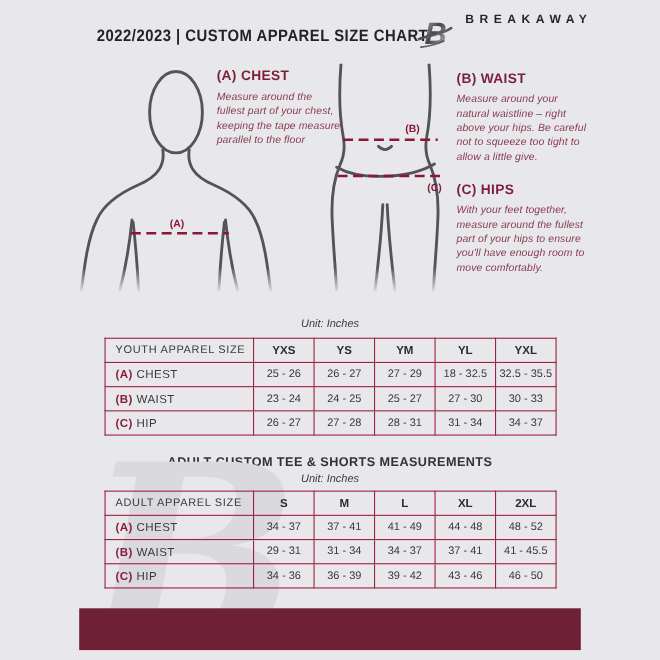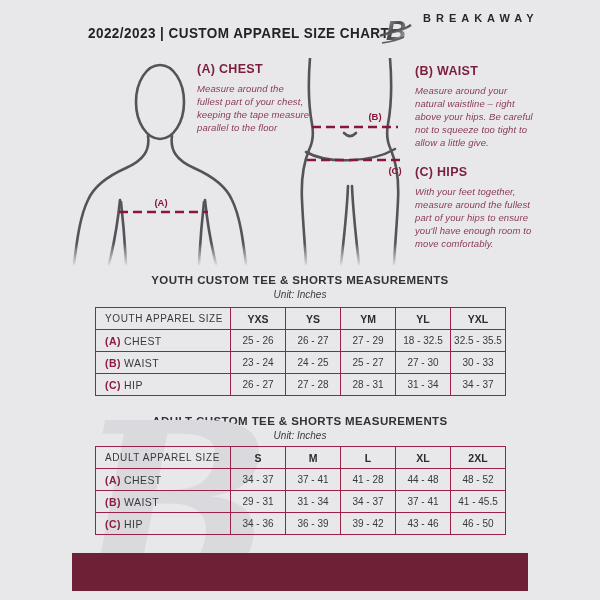--- a/index.html
+++ b/index.html
@@ -120,21 +120,20 @@
     <div class="guide-head">(B) WAIST</div>
     <div class="guide-body">Measure around your natural waistline – right above your hips. Be careful not to squeeze too tight to allow a little give.</div>
   </div>
   <div class="guide-block" style="left:415px;top:165px;width:122px;">
     <div class="guide-head">(C) HIPS</div>
     <div class="guide-body">With your feet together, measure around the fullest part of your hips to ensure you'll have enough room to move comfortably.</div>
   </div>
 
   <div class="watermark">B</div>
 
-  <div class="sec-title" style="top:274px;">YOUTH CUSTOM TEE &amp; SHORTS MEASUREMENTS</div>
   <div class="sec-unit" style="top:289px;">Unit: Inches</div>
   <table class="size-table" style="top:307px;" id="youth-table">
       <colgroup>
         <col style="width: 135px;">
         <col style="width: 55px;">
         <col style="width: 55px;">
         <col style="width: 55px;">
         <col style="width: 55px;">
         <col style="width: 55px;">
       </colgroup>
@@ -195,21 +194,21 @@
           <th>L</th>
           <th>XL</th>
           <th>2XL</th>
         </tr>
       </thead>
       <tbody>
         <tr>
           <td class="lbl"><span class="marker">(A)</span> CHEST</td>
           <td>34 - 37</td>
           <td>37 - 41</td>
-          <td>41 - 28</td>
+          <td>41 - 49</td>
           <td>44 - 48</td>
           <td>48 - 52</td>
         </tr>
         <tr>
           <td class="lbl"><span class="marker">(B)</span> WAIST</td>
           <td>29 - 31</td>
           <td>31 - 34</td>
           <td>34 - 37</td>
           <td>37 - 41</td>
           <td>41 - 45.5</td>

